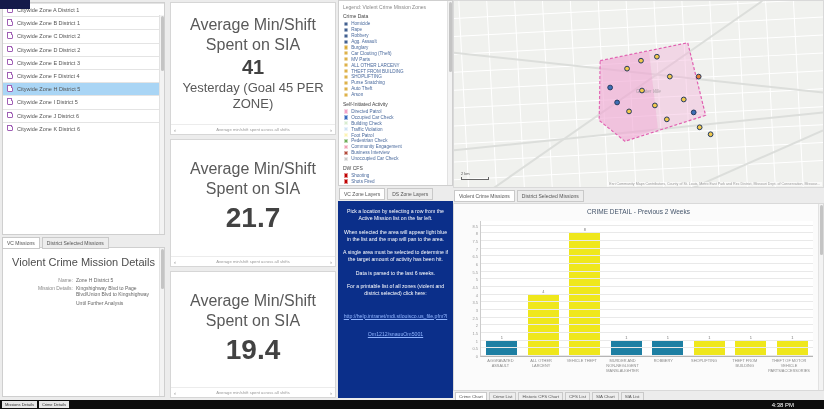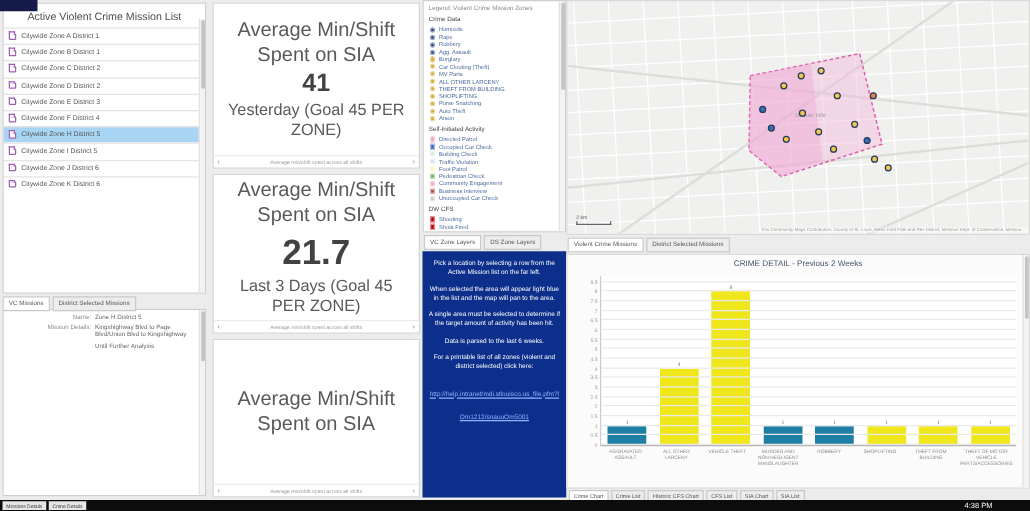--- a/index.html
+++ b/index.html
@@ -92,21 +92,20 @@
   .task-time { color: #fff; font-size: 6px; margin-right: 28px; }
 </style>
 </head>
 <body>
 
 <div class="page">
   <div class="corner"></div>
 
   <div class="col col1">
     <div class="panel list-panel">
-      <div class="list-title">Active Violent Crime Mission List</div>
       <div id="mission-list">
           <div class="mission-row">
             <span class="folder"></span>
             <span class="mission-label">Citywide Zone A District 1</span>
           </div>
           <div class="mission-row">
             <span class="folder"></span>
             <span class="mission-label">Citywide Zone B District 1</span>
           </div>
           <div class="mission-row">
@@ -144,20 +143,21 @@
         </div>
       <div class="scroll" style="top:12px; bottom:0; right:0;">
           <div class="thumb" style="top:1px; height:55px;"></div>
         </div>
     </div>
     <div class="tab-row details-tabs" id="details-tabs">
         <div class="mini-tab active">VC Missions</div>
         <div class="mini-tab">District Selected Missions</div>
       </div>
     <div class="panel details-panel">
+      <div class="details-title">Violent Crime Mission Details</div>
       <div id="details-fields">
           <div class="field-row">
             <span class="f-label">Name:</span>
             <span class="f-value">Zone H District 5</span>
           </div>
           <div class="field-row">
             <span class="f-label">Mission Details:</span>
             <span class="f-value">Kingshighway Blvd to Page Blvd/Union Blvd to Kingshighway</span>
           </div>
           <div class="field-row">
@@ -178,29 +178,29 @@
         <div class="card-subtitle">Yesterday (Goal 45 PER ZONE)</div>
         <div class="card-footer">
           <span class="pager-arrow">‹</span>
           <span class="footer-label">Average min/shift spent across all shifts</span>
           <span class="pager-arrow">›</span>
         </div>
       </div>
       <div class="card">
         <div class="card-title">Average Min/Shift Spent on SIA</div>
         <div class="card-value">21.7</div>
-        <div class="card-subtitle">Last 3 Days (Goal 45 PER ZONE)</div>
         <div class="card-footer">
           <span class="pager-arrow">‹</span>
           <span class="footer-label">Average min/shift spent across all shifts</span>
           <span class="pager-arrow">›</span>
         </div>
       </div>
       <div class="card">
         <div class="card-title">Average Min/Shift Spent on SIA</div>
+        <div class="card-value">19.4</div>
         <div class="card-footer">
           <span class="pager-arrow">‹</span>
           <span class="footer-label">Average min/shift spent across all shifts</span>
           <span class="pager-arrow">›</span>
         </div>
       </div>
     </div>
 
   <div class="col col3">
     <div class="panel legend-panel">

